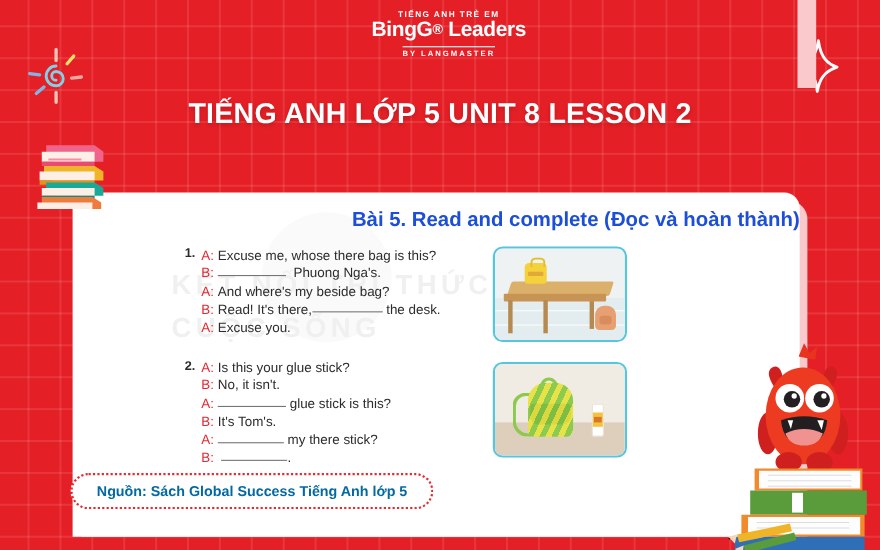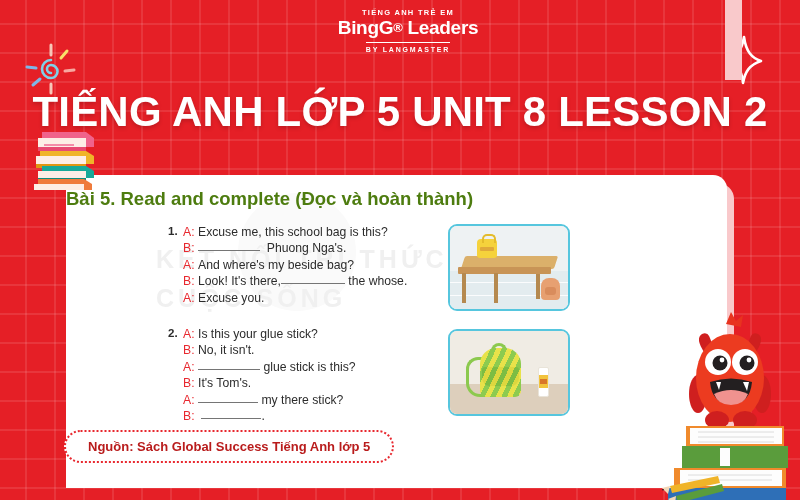--- a/index.html
+++ b/index.html
@@ -36,21 +36,21 @@
   #logo .byline{
     font-size:7px; font-weight:bold; letter-spacing:1.8px; margin-top:3px;
     display:inline-block; padding-top:3px;
     border-top:1.4px solid #fff;
   }
 
   
   #page-title{
     position:absolute; top:88px; left:0; right:0;
     text-align:center; color:#fff; z-index:6;
-    font-size:42px; font-weight:bold; letter-spacing:.2px;
+    font-size:26px; font-weight:bold; letter-spacing:.2px;
     text-shadow:0 2px 4px rgba(0,0,0,.18);
     white-space:nowrap;
   }
 
   
   #card-shadow{
     position:absolute; left:74px; top:183px; width:660px; height:305px;
     background:#f9c9cb; border-radius:16px 16px 0 0; z-index:2;
   }
   #card{
@@ -64,22 +64,22 @@
     color:#f0f0f0; font-size:25px; font-weight:bold; letter-spacing:4px;
     line-height:1.55; z-index:1; pointer-events:none; user-select:none;
   }
   #wm-circle{
     position:absolute; left:172px; top:18px; width:118px; height:118px;
     border-radius:50%; background:#fafafa; z-index:0;
   }
 
   #lesson-heading{
     position:relative; z-index:2;
-    margin:13px 0 0 0; text-align:left;
-    color:#4d7c0f; font-size:18.5px; font-weight:bold;
+    margin:13px 0 0 0; text-align:right;
+    color:#1d4ed8; font-size:18.5px; font-weight:bold;
   }
 
   #exercise-area{
     position:relative; z-index:2;
     display:flex; margin:14px 0 0 102px; gap:18px;
   }
   .dialog-col{ width:262px; }
   .ex-block{ display:flex; margin-bottom:6px; }
   .ex-block.second{ margin-top:20px; }
   .ex-num{
@@ -193,21 +193,21 @@
   .p2-glue:after{
     content:""; position:absolute; left:1px; top:11px; right:1px; height:5px;
     background:#d9762a;
   }
 
   
   #source-pill{
     position:absolute; left:64px; top:430px; z-index:8;
     background:#fff; border:2.4px dotted #e8282f;
     border-radius:20px; padding:7px 22px;
-    font-size:13px; font-weight:bold; color:#b91c1c;
+    font-size:13px; font-weight:bold; color:#0369a1;
   }
 
   
   #sun-doodle{ position:absolute; left:22px; top:40px; width:58px; height:58px; z-index:5; }
   #books-left{ position:absolute; left:24px; top:120px; width:84px; height:70px; z-index:5; }
   #sparkle{ position:absolute; left:724px; top:34px; width:40px; height:52px; z-index:5; }
 
   
   #mascot-group{ position:absolute; right:0px; top:290px; width:140px; height:210px; z-index:7; }
   #pink-strip{
@@ -276,41 +276,41 @@
   <div id="exercise-area">
 
     <div class="dialog-col">
 
       <div class="ex-block">
         <div class="ex-num">1.</div>
         <div class="ex-lines">
 
           <div class="line">
             <span class="spk">A:</span>
-            <span>Excuse me, this school bag is this?</span>
+            <span>Excuse me, whose there bag is this?</span>
           </div>
 
           <div class="line">
             <span class="spk">B:</span>
             <span class="blank b-w1"></span>
             <span>&nbsp;&nbsp;</span>
             <span>Phuong Nga's.</span>
           </div>
 
           <div class="line">
             <span class="spk">A:</span>
             <span>And where's my beside bag?</span>
           </div>
 
           <div class="line">
             <span class="spk">B:</span>
-            <span>Look! It's there,</span>
+            <span>Read! It's there,</span>
             <span class="blank b-w2"></span>
             <span>&nbsp;</span>
-            <span>the whose.</span>
+            <span>the desk.</span>
           </div>
 
           <div class="line">
             <span class="spk">A:</span>
             <span>Excuse you.</span>
           </div>
 
         </div>
       </div>
 

